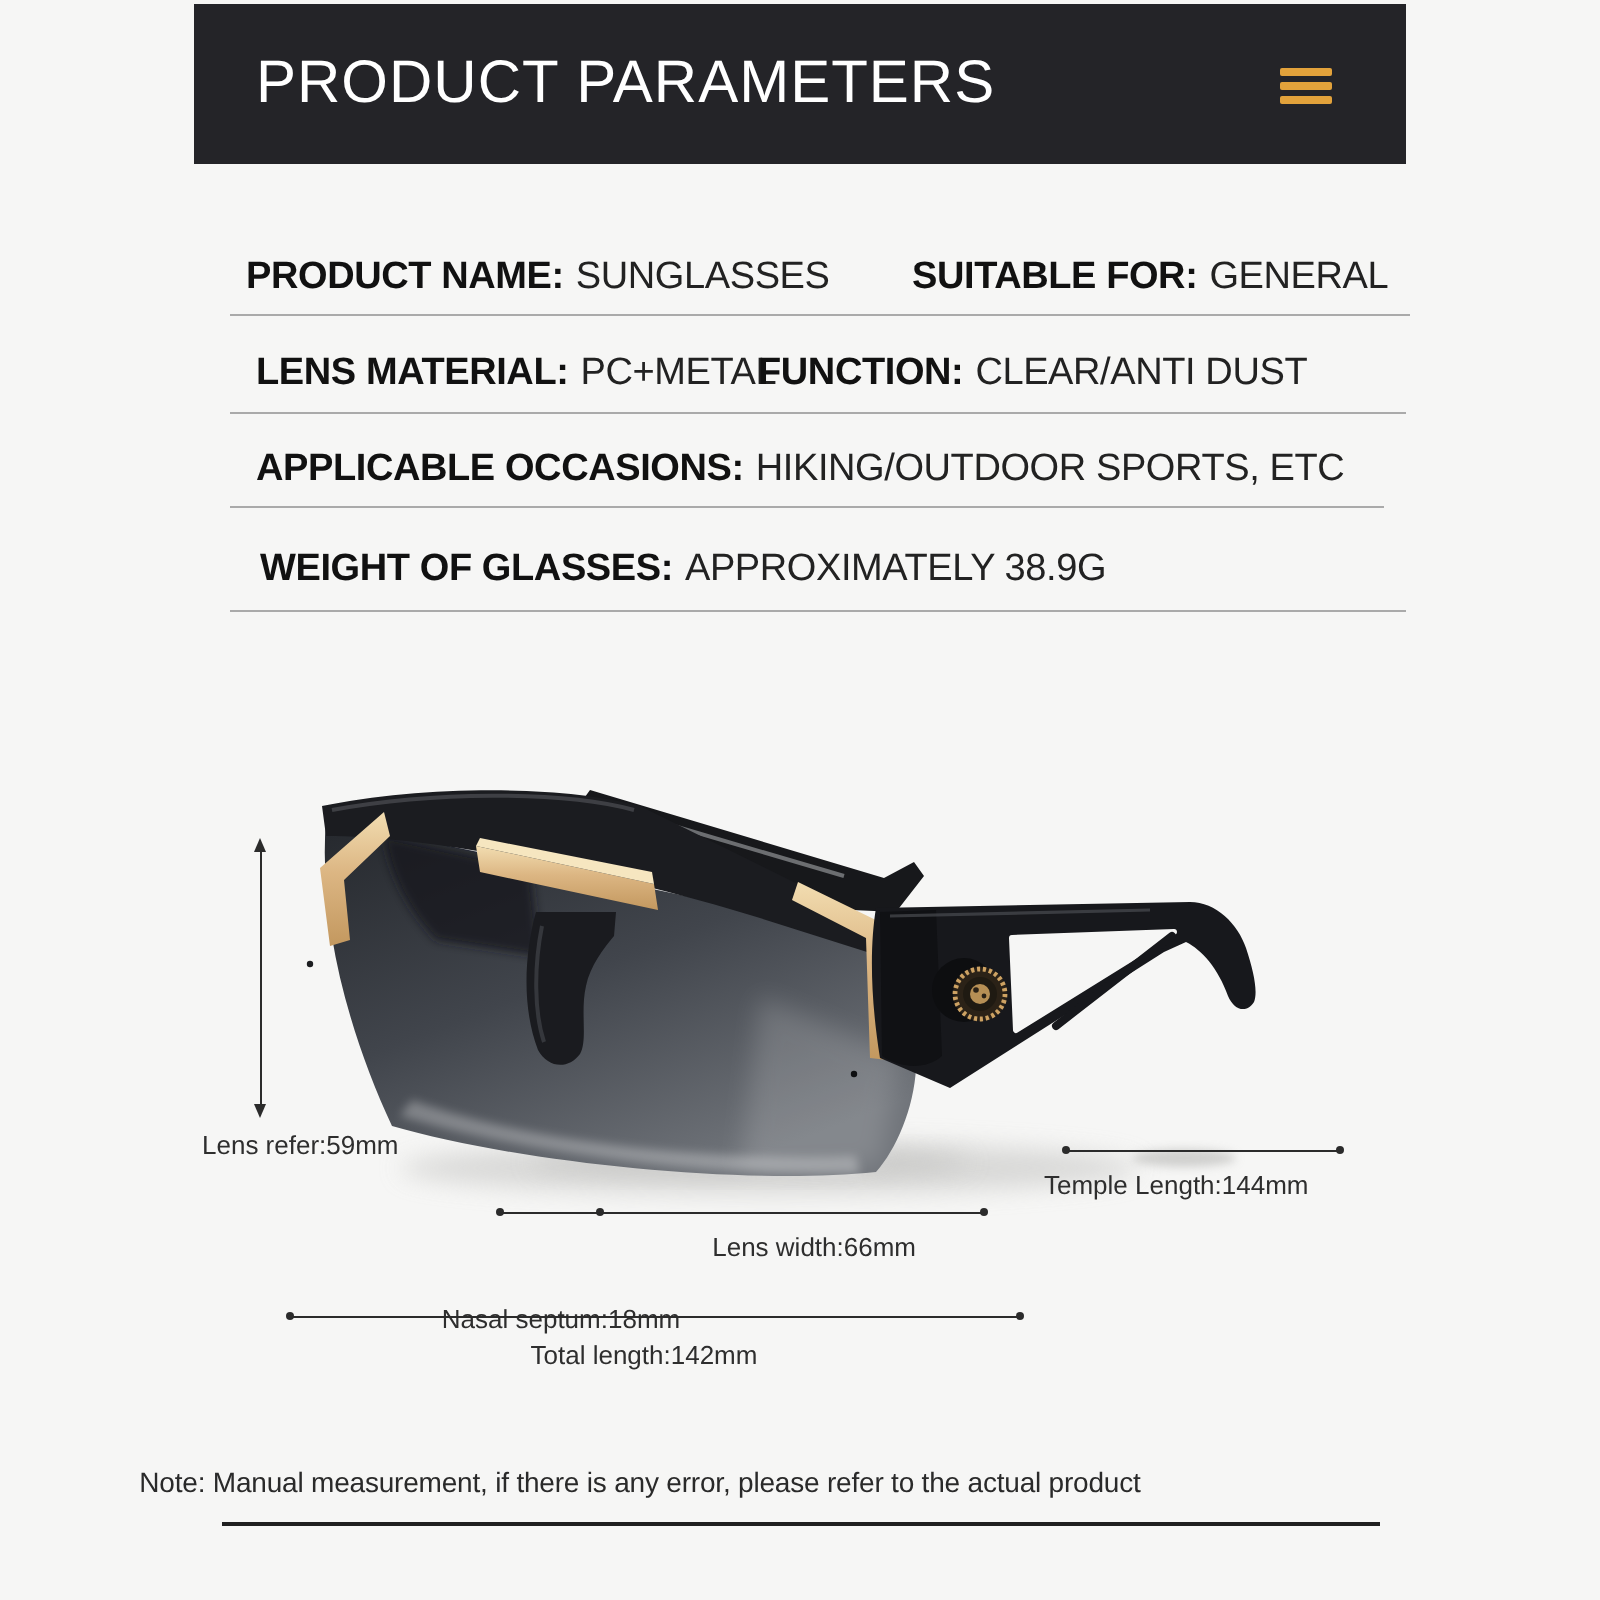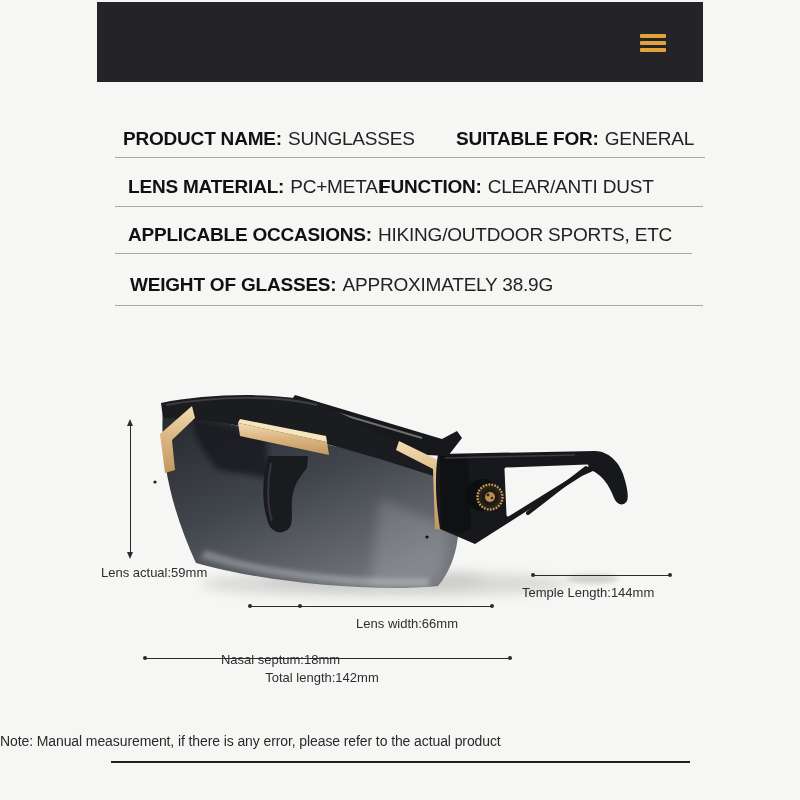--- a/index.html
+++ b/index.html
@@ -24,32 +24,33 @@
   .mlabel{position:absolute;font-size:13px;color:#2e2e2e;white-space:nowrap;letter-spacing:0px;}
   .hline{position:absolute;border-top:1.5px solid #2b2b2b;height:0;}
   .dot{position:absolute;width:4px;height:4px;border-radius:50%;background:#2b2b2b;top:-3px;}
   .vline{position:absolute;border-left:1.5px solid #2b2b2b;width:0;}
   .arrow-up{position:absolute;width:0;height:0;border-left:3.5px solid transparent;
     border-right:3.5px solid transparent;border-bottom:7px solid #2b2b2b;}
   .arrow-down{position:absolute;width:0;height:0;border-left:3.5px solid transparent;
     border-right:3.5px solid transparent;border-top:7px solid #2b2b2b;}
 
   
-  #note{position:absolute;left:0;top:733px;width:640px;text-align:left;
+  #note{position:absolute;left:0;top:733px;width:640px;text-align:center;
     font-size:14px;color:#2a2a2a;letter-spacing:-0.1px;}
   #bottom-rule{position:absolute;left:111px;top:761px;width:579px;height:2px;background:#202020;}
 
   #glasses{position:absolute;left:130px;top:378px;width:560px;height:230px;}
 </style>
 </head>
 <body>
 
 <div id="page">
 
   <div id="header">
+    <div class="title">PRODUCT PARAMETERS</div>
     <div id="burger">
       <div class="bar b1"></div>
       <div class="bar b2"></div>
       <div class="bar b3"></div>
     </div>
   </div>
 
   <div class="cell" style="left:456px;top:128px;">
     <b class="lbl">SUITABLE FOR:</b><span class="val">GENERAL</span>
   </div>
@@ -135,21 +136,21 @@
       <circle cx="362" cy="120" r="1.2" fill="#2a2116"></circle>
     </g>
 
     <circle cx="25" cy="104" r="1.6" fill="#1c1d20"></circle>
     <circle cx="297" cy="159" r="1.6" fill="#0e0f11"></circle>
   </svg>
 
   <div class="vline" style="left:130px;top:424px;height:130px;"></div>
   <div class="arrow-up" style="left:127px;top:419px;"></div>
   <div class="arrow-down" style="left:127px;top:552px;"></div>
-  <div class="mlabel" style="left:101px;top:565px;">Lens actual:59mm</div>
+  <div class="mlabel" style="left:101px;top:565px;">Lens refer:59mm</div>
 
   <div class="hline" style="left:533px;top:575px;width:137px;">
     <span class="dot" style="left:-2px;"></span>
       <span class="dot" style="right:-2px;"></span>
   </div>
   <div class="mlabel" style="left:522px;top:585px;width:160px;text-align:left;">Temple Length:144mm</div>
 
   <div class="hline" style="left:250px;top:606px;width:242px;">
     <span class="dot" style="left:-2px;"></span>
       <span class="dot" style="left:48px;"></span>

